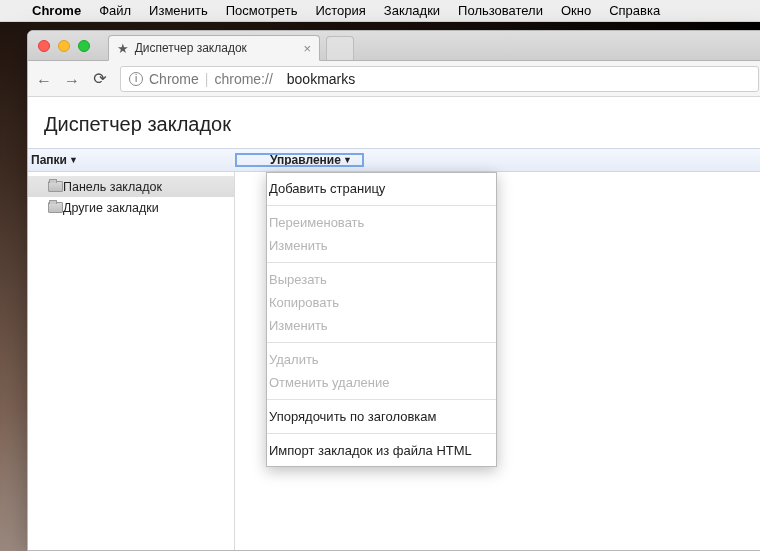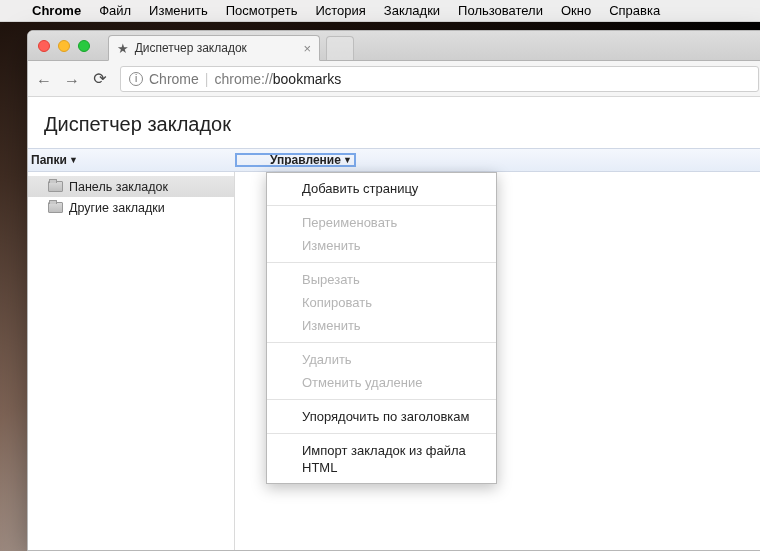--- a/index.html
+++ b/index.html
@@ -62,46 +62,46 @@
   }
   .nav-btn { width:16px; text-align:center; color:#6b6b6b; font-size:16px; }
   .nav-btn.enabled { color:#4a4a4a; }
   .omnibox {
     flex: 1; height: 26px; border: 1px solid #cfcfcf; border-radius: 3px;
     background:#fff; display: flex; align-items: center; padding: 0 8px; gap: 6px;
     font-size: 14px; color:#333;
   }
   .omnibox .site { color:#777; }
   .omnibox .scheme { color:#7a7a7a; }
-  .omnibox .path { color:#222; }
+  .omnibox .path { color:#222;margin-left:14px; }
   .info-icon {
     width:14px;height:14px;border:1px solid #888;border-radius:50%;
     display:inline-flex;align-items:center;justify-content:center;
     font-size:10px;color:#666;
   }
 
   .content { flex:1; display:flex; flex-direction:column; background:#fff; }
   .page-title { padding: 16px 16px 12px 16px; font-size: 20px; color:#222; font-weight:400;}
   .subheader {
     height: 24px; background: linear-gradient(#f4f7fd,#e6edf8);
     border-top:1px solid #cfd7e5; border-bottom:1px solid #cfd7e5;
     display:flex; align-items:center; font-size:12px; color:#222;
   }
   .subheader .col1 { width: 207px; padding-left: 3px; font-weight:700; display:flex; align-items:center; gap:2px;}
   .subheader .col2 { padding-left: 35px; font-weight:700; display:flex; align-items:center; gap:2px;}
-  .col2.focused { outline: 2px solid #7aa7e8; outline-offset: -2px; padding-right:4px;}
+  .col2.focused { outline: 2px solid #7aa7e8; outline-offset: -2px; padding-right:12px;}
 
   .caret { font-size: 9px; }
 
   .page-body { flex:1; display:flex; }
   .sidebar {
     width: 207px; border-right:1px solid #dadada; padding-top:4px;
   }
   .folder {
-    height: 21px; display:flex; align-items:center; gap:6px;
+    height: 21px; display:flex; align-items:center; 
     padding-left: 20px; font-size: 12.5px; color:#222;
   }
   .folder.selected { background: linear-gradient(#e7e7e7,#dcdcdc); }
   .folder-icon {
     width:15px; height:11px; display:inline-block;
     background: linear-gradient(#d8d8d8,#bfbfbf);
     border:1px solid #999; border-radius:1px; position:relative;
   }
   .folder-icon::before{
     content:""; position:absolute; top:-3px; left:0; width:6px; height:3px;
@@ -109,21 +109,21 @@
   }
 
   .main-panel { flex:1; position:relative; }
 
   .dropdown {
     position:absolute; top:0; left:31px; width:231px;
     background:#fff; border:1px solid #b9b9b9;
     box-shadow: 0 4px 14px rgba(0,0,0,0.25);
     font-size: 13px; color:#222; padding: 4px 0;
   }
-  .dropdown .item { padding: 3px 2px; line-height:17px;margin-left:33px; }
+  .dropdown .item { padding: 3px 2px; line-height:17px; }
   .dropdown .item.disabled { color:#b5b5b5; }
   .dropdown .item.hover { background: linear-gradient(#f1f1f1,#e8e8e8); }
   .dropdown hr { border:none; border-top:1px solid #e2e2e2; margin:5px 0; }
 </style>
 </head>
 <body>
 
 <div class="desktop-bg"></div>
 
 <div class="menubar">

